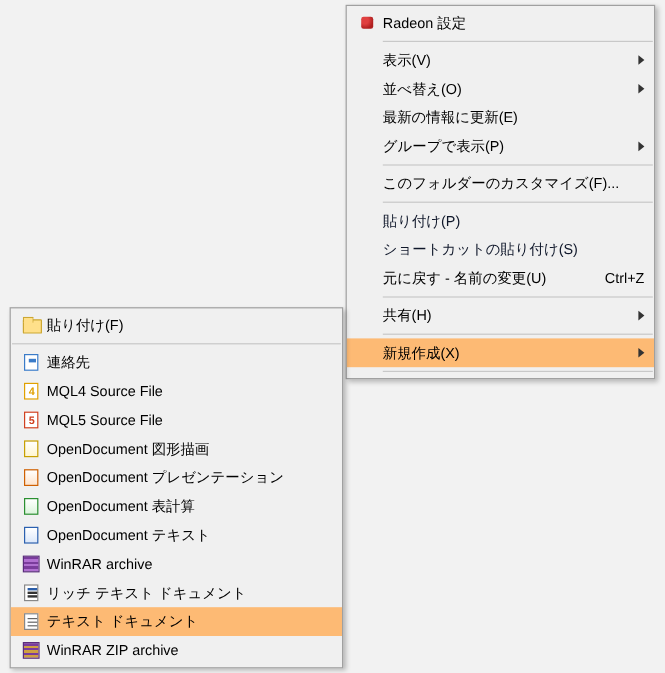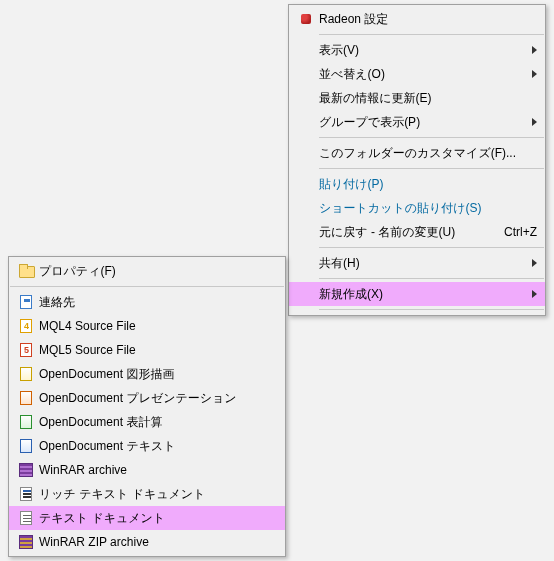--- a/index.html
+++ b/index.html
@@ -35,22 +35,22 @@
   }
 
   .menu-item {
     display: flex;
     align-items: center;
     height: 24px;
     padding: 0 8px 0 4px;
     color: #000;
     position: relative;
   }
-  .menu-item.disabled { color: #0369a1; }
-  .menu-item.highlighted { background: #f0abfc; justify-content: space-between; }
+  .menu-item.disabled { color: #0f172a; }
+  .menu-item.highlighted { background: #fdba74; justify-content: space-between; }
 
   .gutter {
     width: 26px;
     display: flex;
     align-items: center;
     justify-content: center;
     flex-shrink: 0;
   }
   .label { flex: 1; white-space: nowrap; overflow: hidden; }
   .shortcut { color: #000000; margin-left: 8px; }
@@ -232,21 +232,21 @@
   <div class="sep"></div>
 
 </div>
 
 <div class="context-menu menu-sub">
 
   <div class="menu-item">
     <span class="gutter">
         <span class="ico ico-folder"></span>
       </span>
-    <span class="label">プロパティ(F)</span>
+    <span class="label">貼り付け(F)</span>
   </div>
 
   <div class="sep-full"></div>
 
   <div class="menu-item">
     <span class="gutter">
         <span class="ico ico-sheet contact"></span>
       </span>
     <span class="label">連絡先</span>
   </div>

